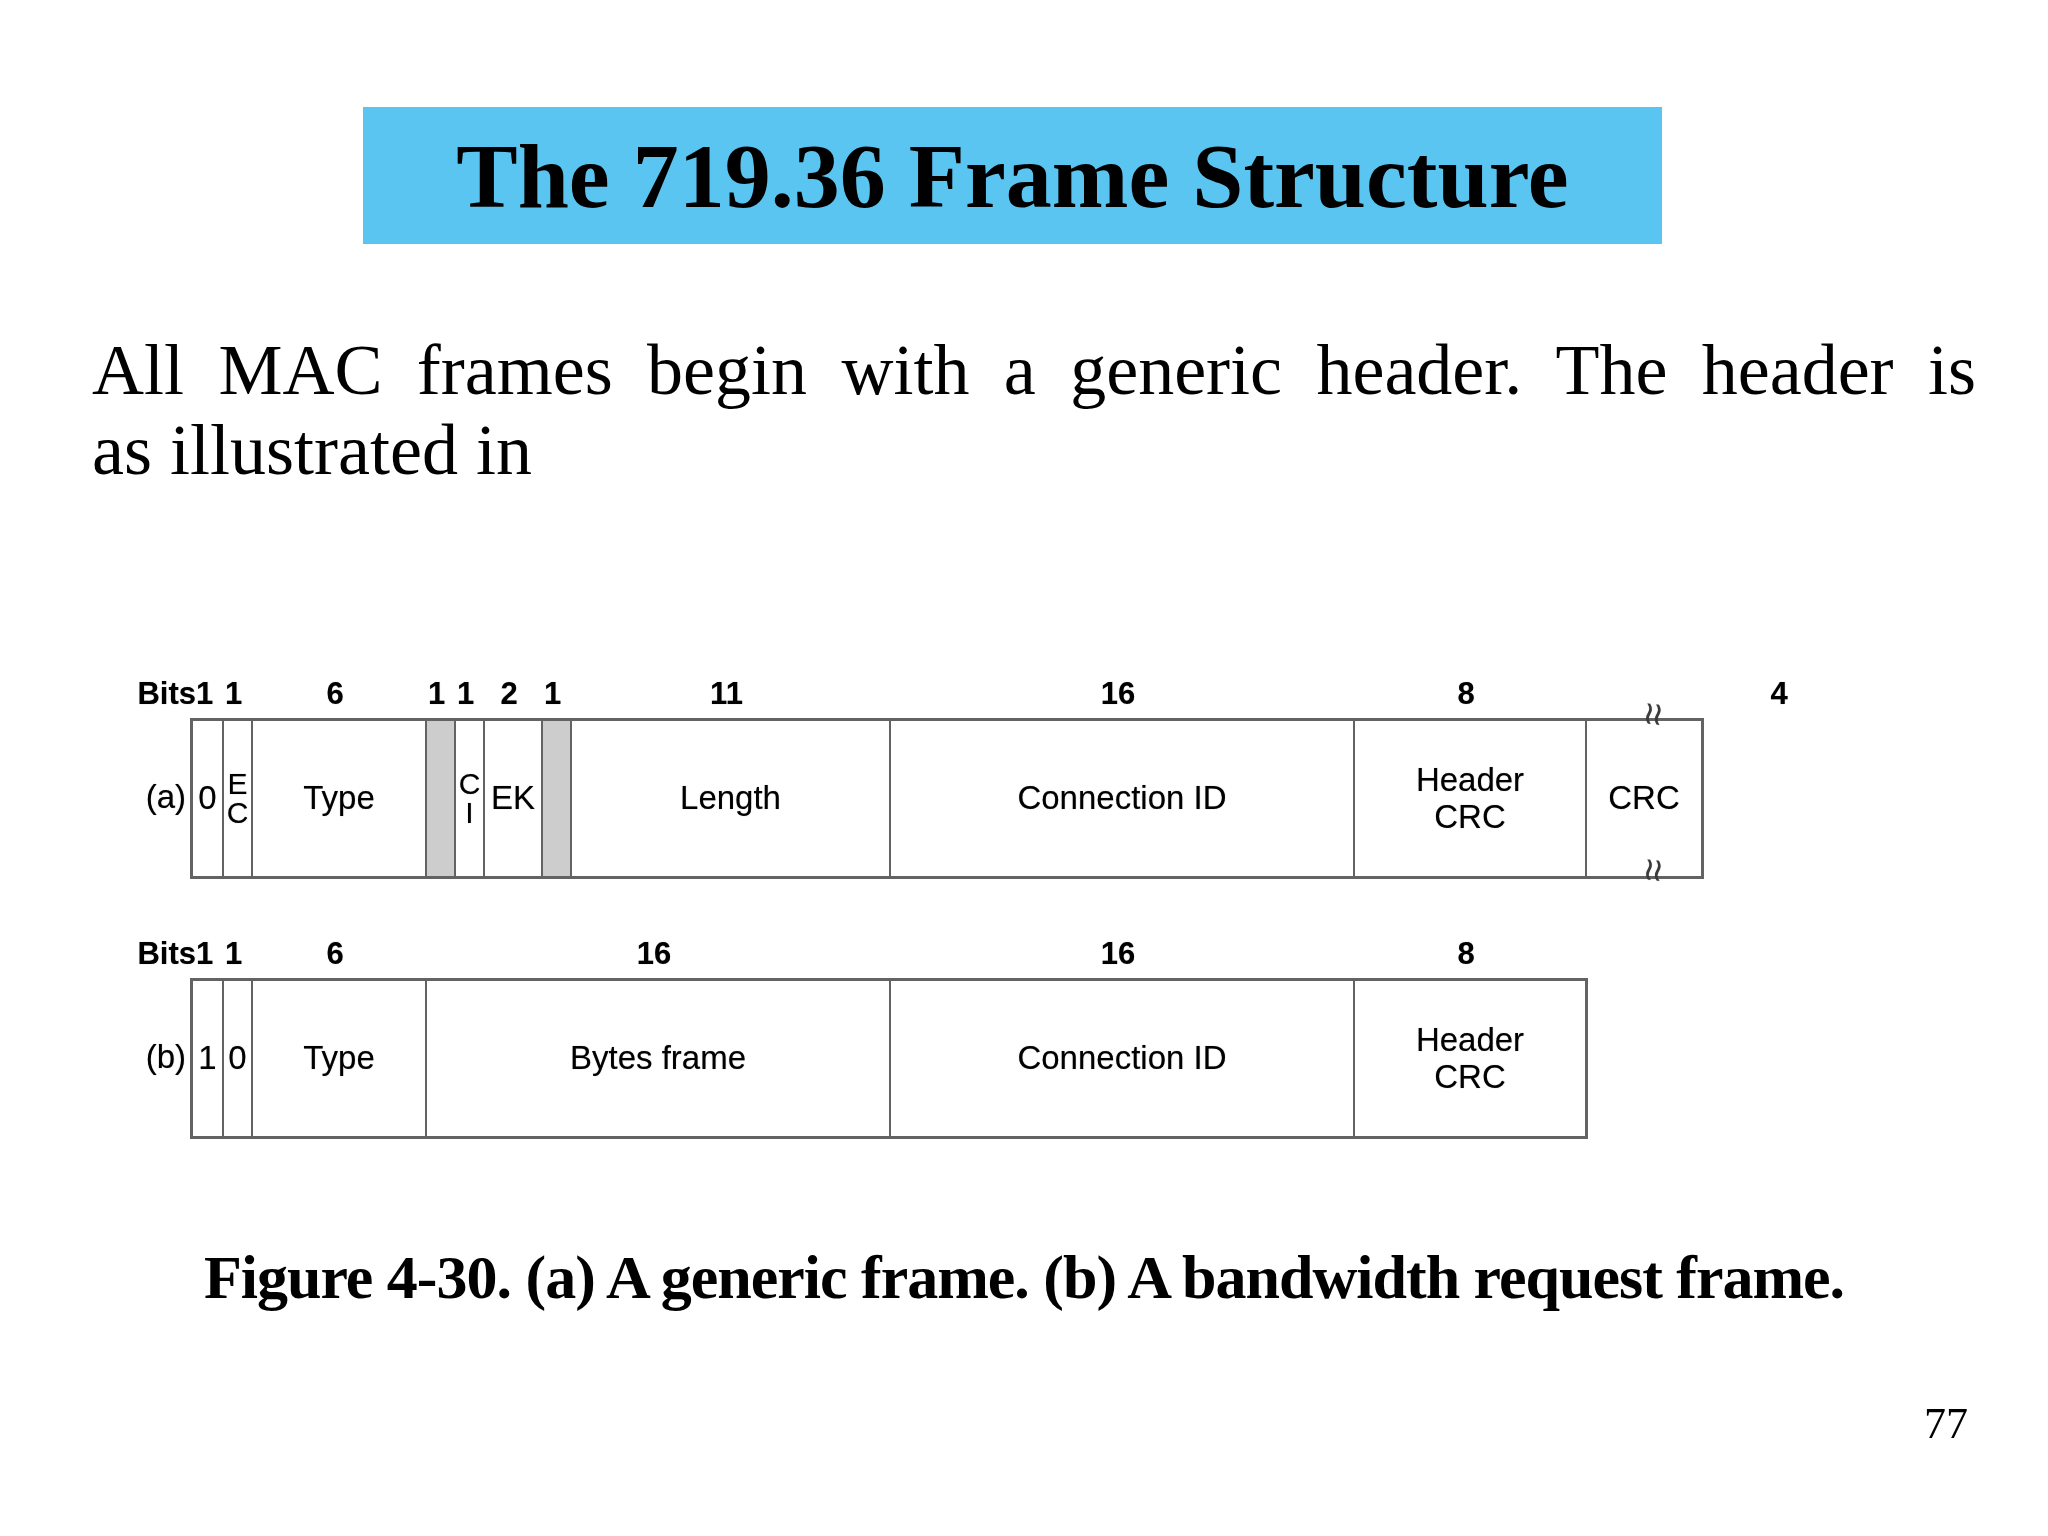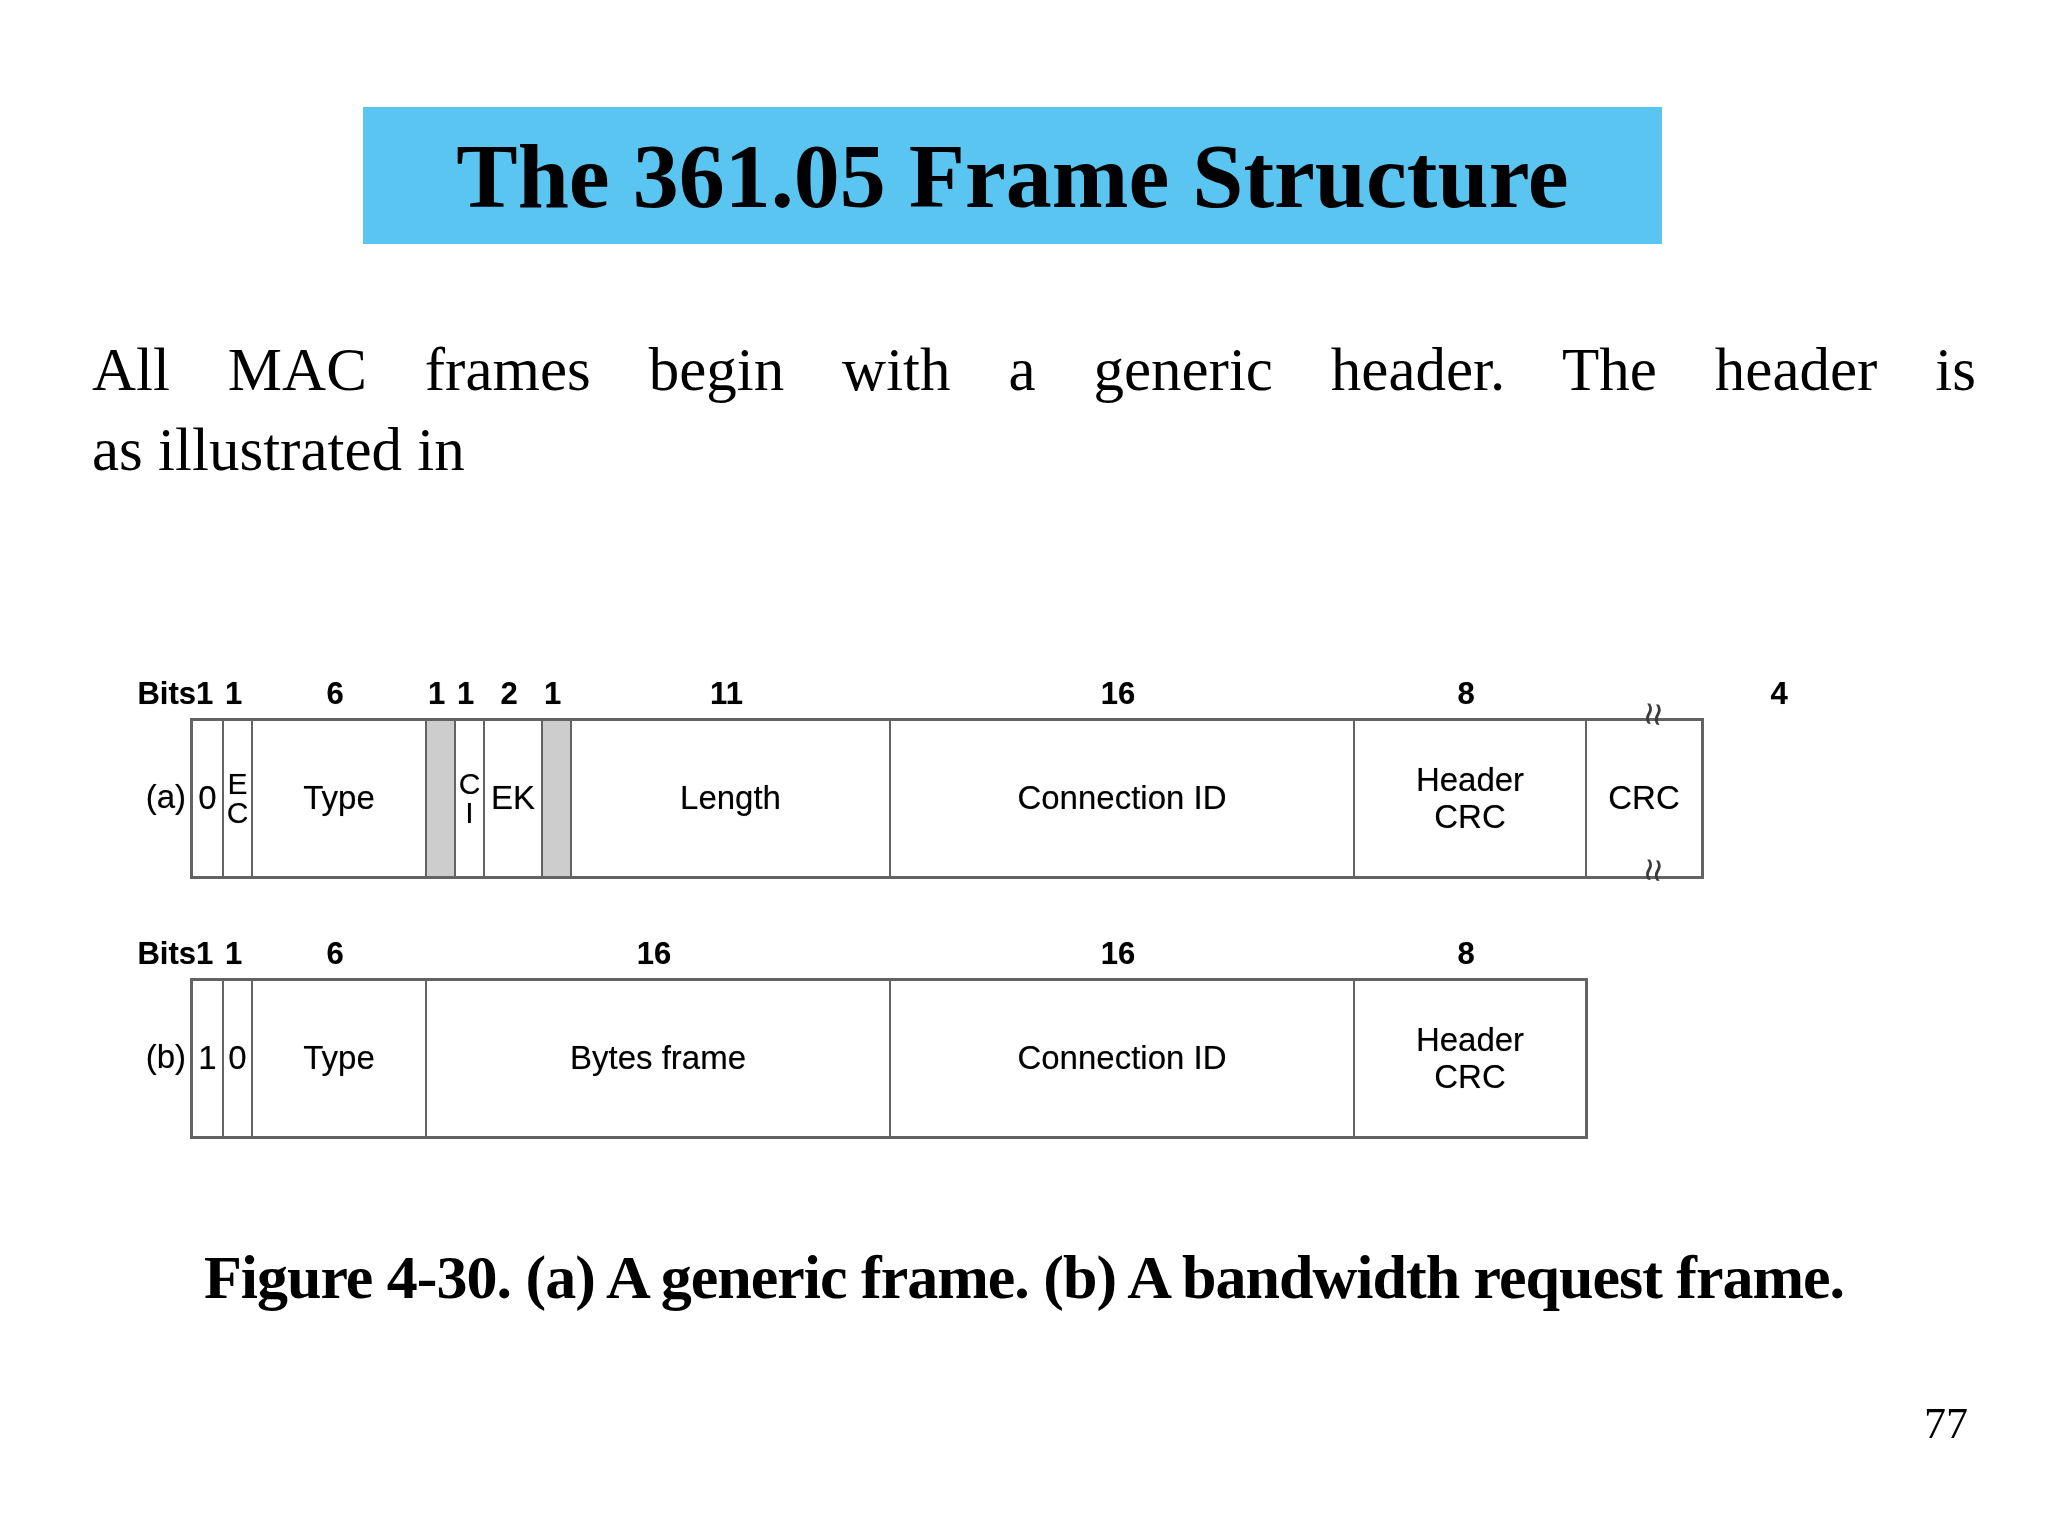--- a/index.html
+++ b/index.html
@@ -18,21 +18,21 @@
     background:#5BC5F1;
     display:flex;align-items:center;justify-content:center;
   }
   .title-banner .title-text{
     font-size:92px;font-weight:700;letter-spacing:0px;white-space:nowrap;
   }
 
   
   .paragraph{
     position:absolute;left:92px;top:330px;width:1884px;
-    font-size:61px;line-height:80px;
+    font-size:72px;line-height:80px;
   }
   .para-line{text-align:justify;text-align-last:justify;}
   .para-line.last{text-align:left;text-align-last:left;font-family:Liberation Serif, serif;}
   .bits-row{
     position:absolute;height:36px;display:flex;
     font-family:"Liberation Sans", sans-serif;
     font-size:31px;font-weight:700;line-height:36px;
     text-shadow:0 0 1px rgba(0,0,0,.4);
   }
   .bits-cell{display:block;text-align:center;flex:0 0 auto;box-sizing:border-box;}
@@ -83,21 +83,21 @@
     position:absolute;left:1924px;top:1398px;
     font-size:44px;
   }
 </style>
 </head>
 <body>
 
 <div class="canvas">
 
   <div class="title-banner">
-    <span class="title-text">The 361.05 Frame Structure</span>
+    <span class="title-text">The 719.36 Frame Structure</span>
   </div>
 
   <div class="paragraph">
     <div class="para-line">All MAC frames begin with a generic header. The header is</div>
     <div class="para-line last">as illustrated in</div>
   </div>
 
   <div class="bits-row" style="left:190px;top:676px;">
     <span class="bits-word">Bits</span>
     <span class="bits-cell w1">1</span>

